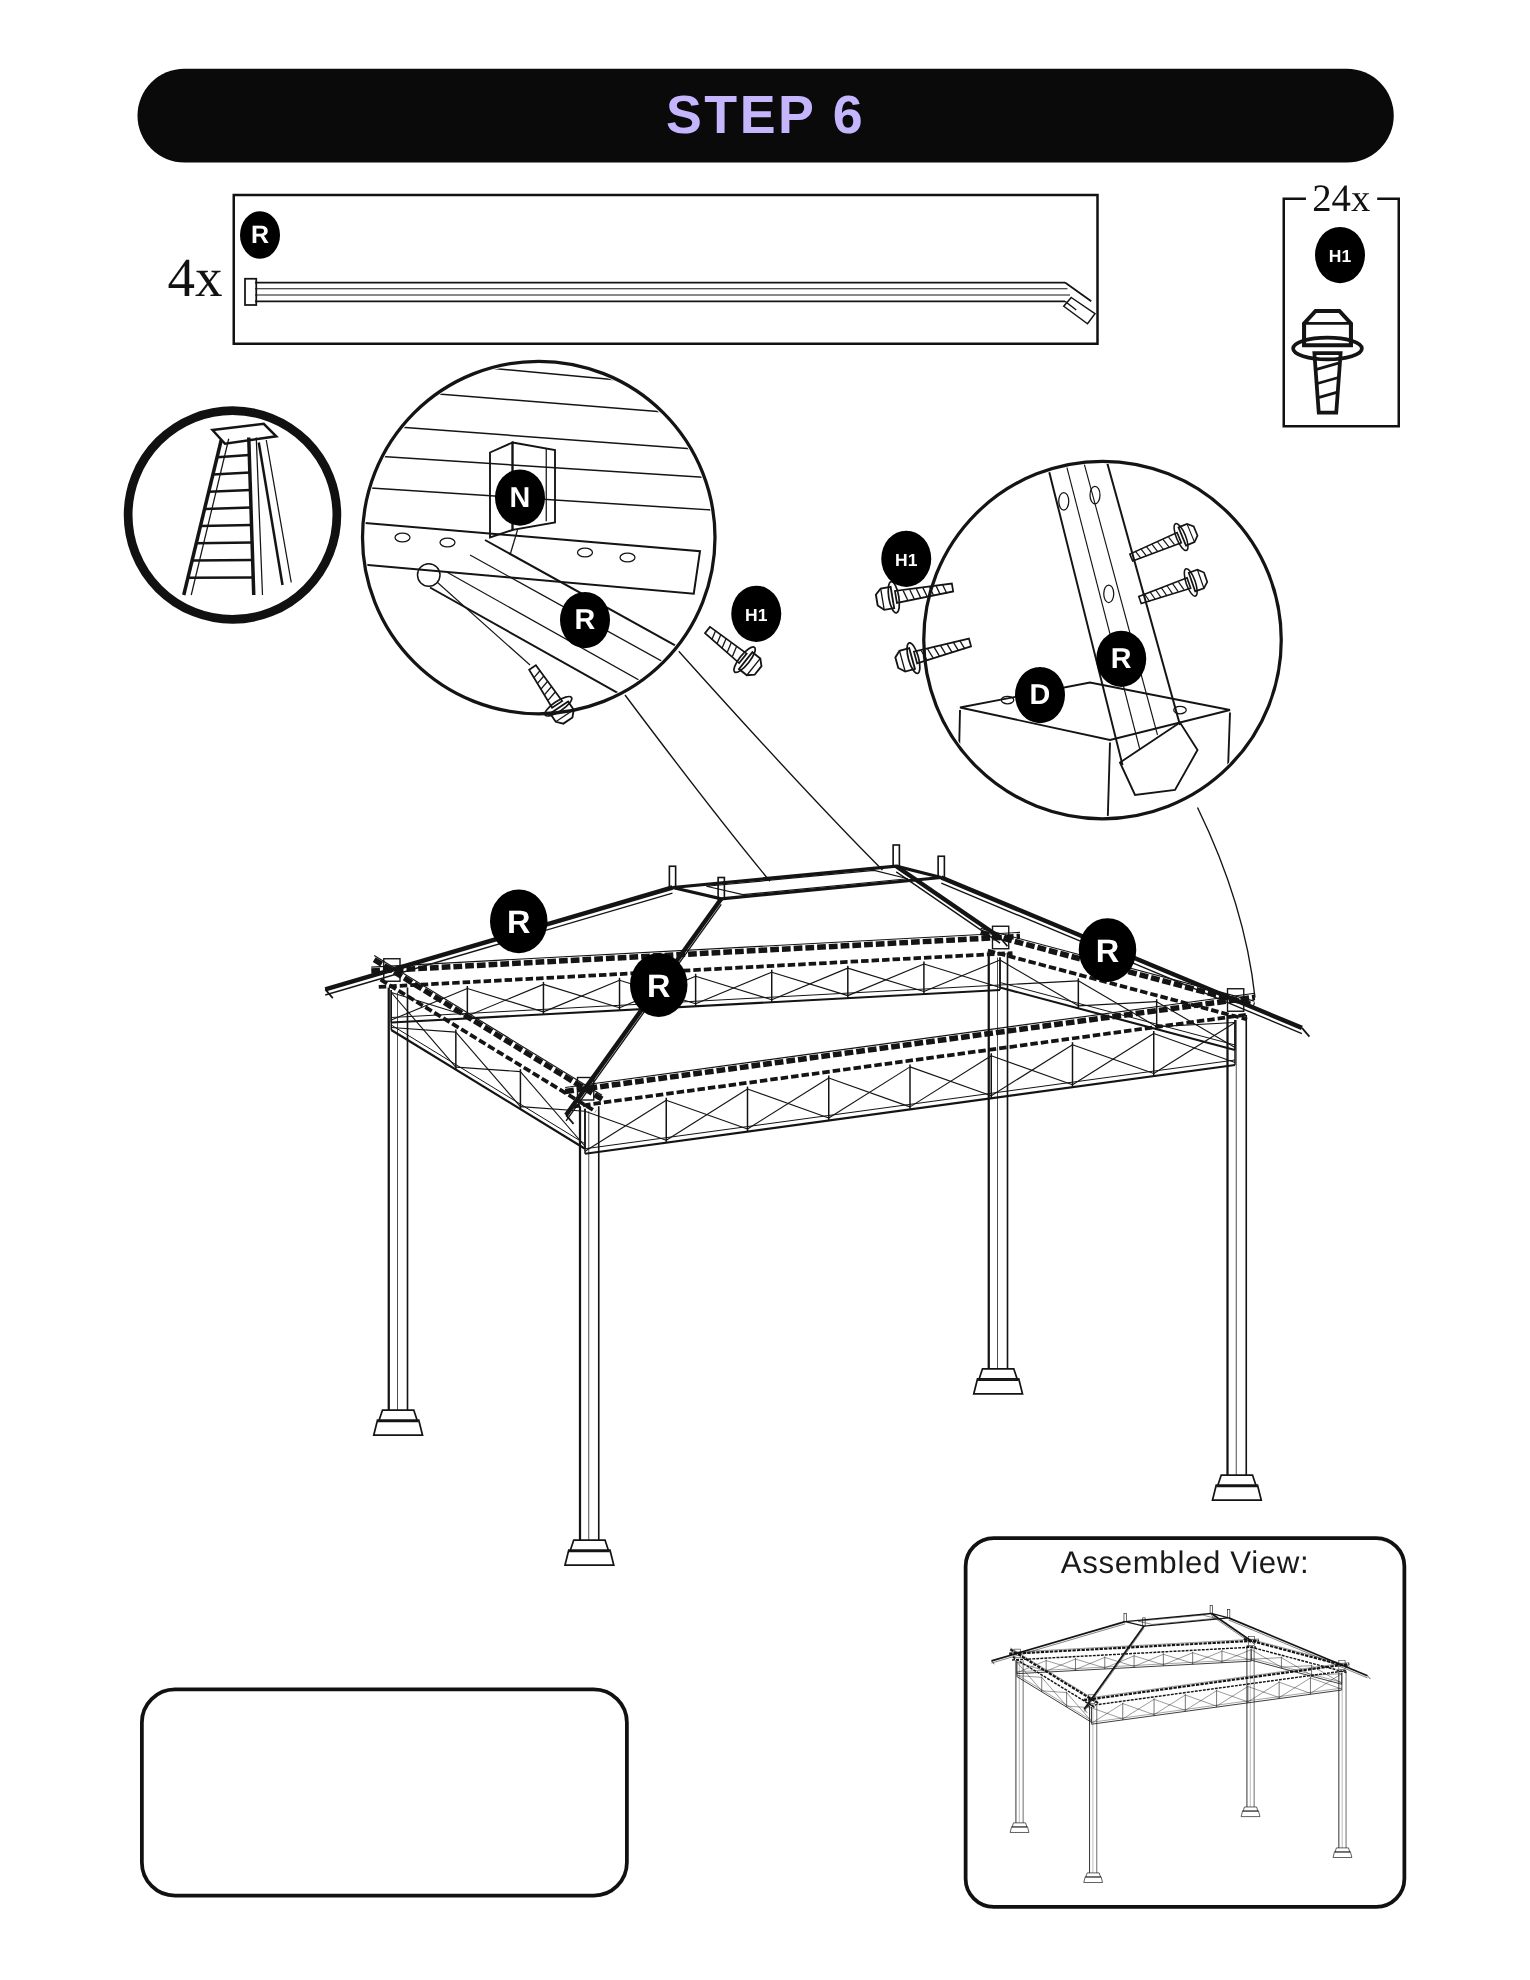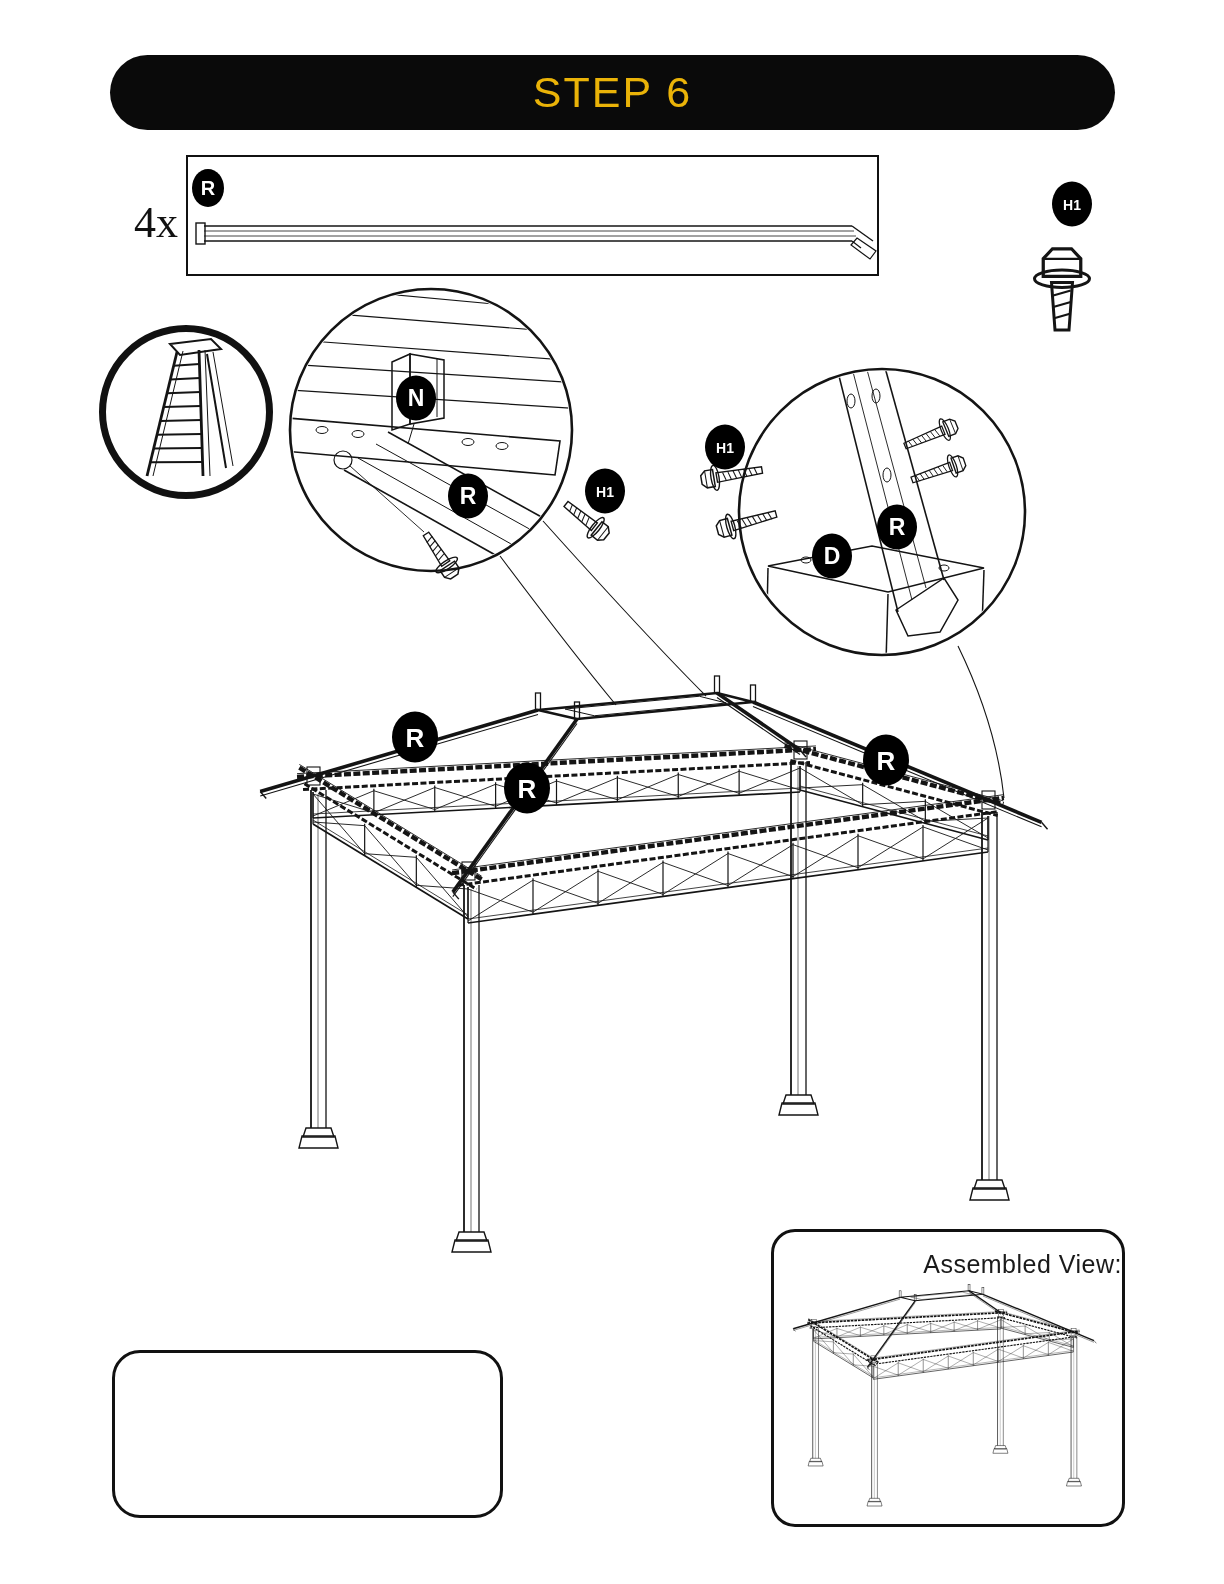--- a/index.html
+++ b/index.html
@@ -5,21 +5,21 @@
   html,body{margin:0;padding:0;background:#e8e8e8;}
   .page{
     position:relative;width:1224px;height:1584px;background:#ffffff;
     font-family:"Liberation Sans",sans-serif;overflow:hidden;margin:0 auto;
   }
   .banner{
     position:absolute;left:110px;top:55px;width:1005px;height:75px;
     background:#0a0a0a;border-radius:38px;display:flex;align-items:center;justify-content:center;z-index:2;
   }
   .banner span{
-    color:#eab308;font-size:43px;font-weight:400;letter-spacing:2px;text-align:right;
+    color:#c4b5fd;font-size:43px;font-weight:700;letter-spacing:2px;text-align:right;
   }
   .part-box{position:absolute;border:2px solid #111;background:transparent;z-index:1;}
   .box-r{left:186px;top:155px;width:689px;height:117px;}
   .box-h1{left:1026px;top:158px;width:90px;height:180px;}
   .legend{
     position:absolute;top:-19px;left:50%;transform:translateX(-50%);
     background:#ffffff;padding:0 5px;font-family:"Liberation Serif",serif;
     font-size:31px;color:#111;line-height:36px;white-space:nowrap;
   }
   .qty4x{
@@ -28,21 +28,21 @@
   }
   .ladder-circle{
     position:absolute;left:99px;top:325px;width:160px;height:160px;
     border:7px solid #111;border-radius:50%;z-index:1;
   }
   .assembled-box{
     position:absolute;left:771px;top:1229px;width:348px;height:292px;
     border:3px solid #111;border-radius:24px;z-index:1;
   }
   .assembled-box .title{
-    margin-top:18px;text-align:right;font-size:25px;color:#1a1a1a;letter-spacing:0.5px;
+    margin-top:4px;text-align:center;font-size:25px;color:#1a1a1a;letter-spacing:0.5px;
   }
   .notes-box{
     position:absolute;left:112px;top:1350px;width:385px;height:162px;
     border:3px solid #111;border-radius:28px;z-index:1;
   }
   #art{position:absolute;left:0;top:0;z-index:5;pointer-events:none;}
   .badge{
     position:absolute;transform:translate(-50%,-50%);
     width:40px;height:45px;border-radius:50%;background:#000;color:#fff;
     display:flex;align-items:center;justify-content:center;
@@ -58,20 +58,23 @@
 <div class="page">
 
   <div class="banner">
     <span>STEP 6</span>
   </div>
 
   <div class="qty4x">4x</div>
 
   <div class="part-box box-r"></div>
 
+  <div class="part-box box-h1">
+    <div class="legend">24x</div>
+  </div>
 
   <div class="ladder-circle"></div>
 
   <div class="assembled-box">
     <div class="title">Assembled View:</div>
   </div>
 
   <div class="notes-box"></div>
 
   <svg id="art" width="1224" height="1584" viewBox="0 0 1224 1584">

